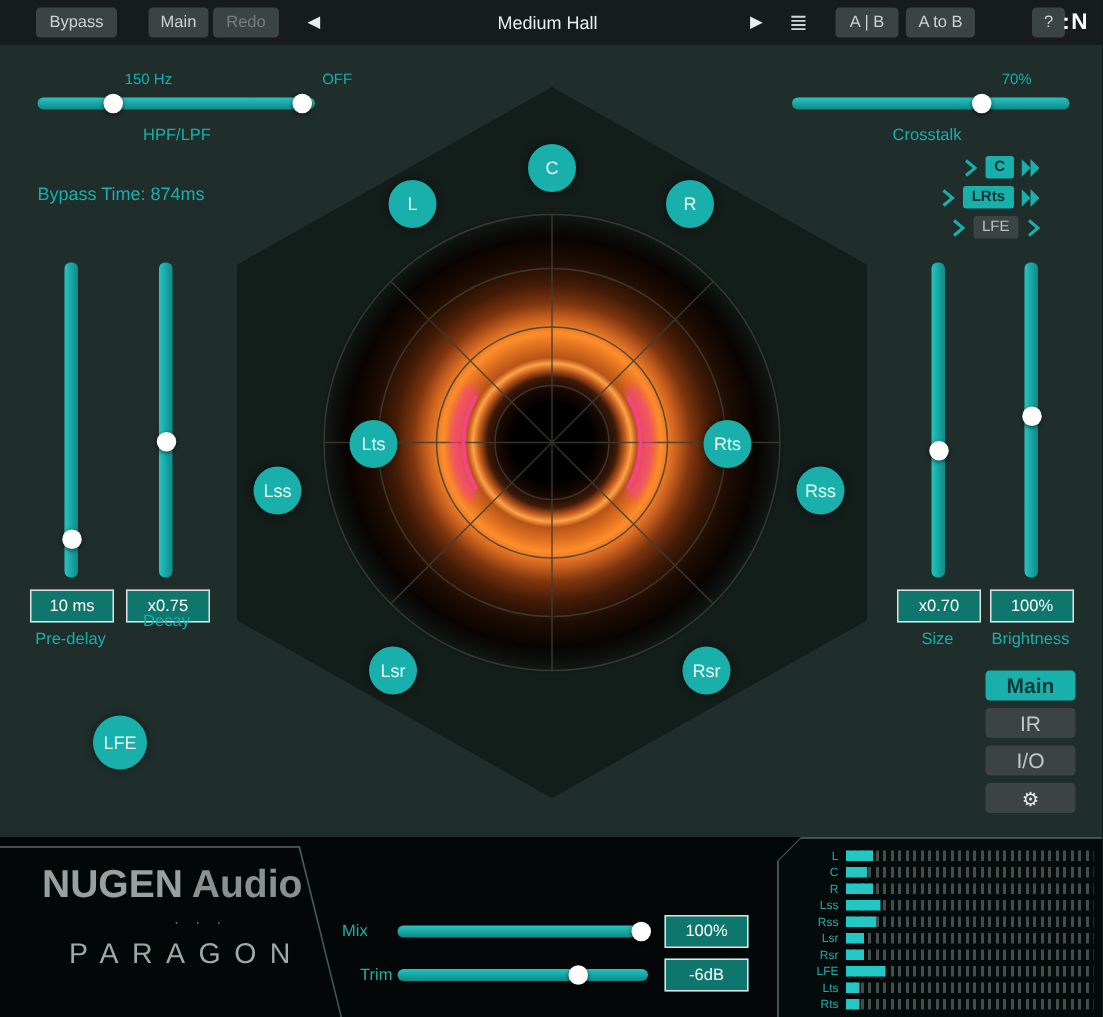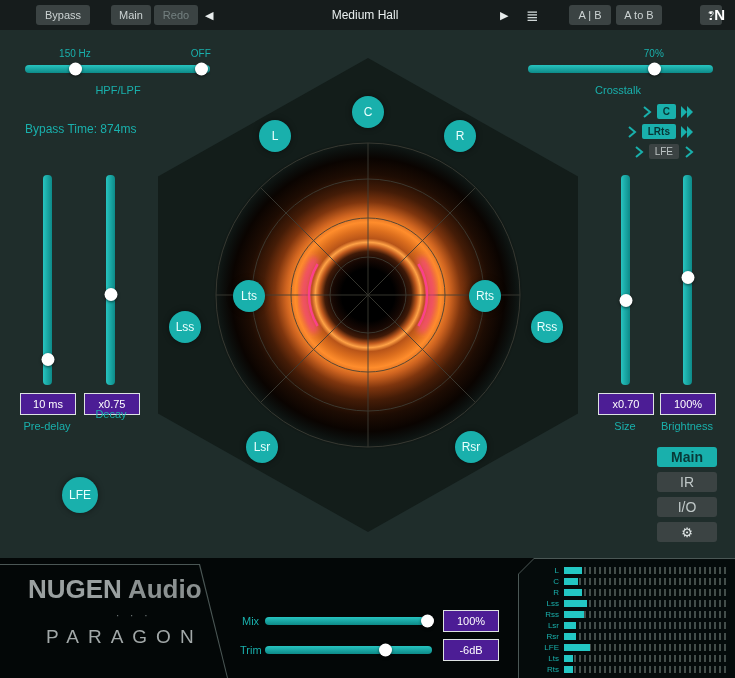--- a/index.html
+++ b/index.html
@@ -1,59 +1,59 @@
 <!DOCTYPE html>
 <html><head>
 <meta charset="utf-8">
 <style>
   html,body{margin:0;padding:0;background:#0d1212;font-family:"Liberation Sans",sans-serif;}
   .app{position:relative;width:735px;height:678px;background:#1f2d2b;overflow:hidden;user-select:none;}
 
   
   .titlebar{position:absolute;top:0;left:0;width:735px;height:30px;background:#161c1c;}
   .tb-btn{position:absolute;top:5px;height:20px;background:#3b4343;color:#ccd3d3;border:none;border-radius:3px;
-          font-size:11px;font-family:inherit;padding:2px;text-align:center;cursor:default;margin-left:12px;}
+          font-size:11px;font-family:inherit;padding:2px;text-align:center;cursor:default;}
   .tb-btn.dim{color:#748080;}
   .tb-arrow{position:absolute;top:0;height:30px;line-height:30px;color:#e8eded;font-size:11px;background:none;border:none;padding:0;}
   .tb-preset{position:absolute;left:250px;top:0;width:230px;height:30px;line-height:30px;text-align:center;color:#e9efef;font-size:12px;}
   .tb-list{position:absolute;left:520px;top:0;height:30px;line-height:30px;color:#cfd6d6;font-size:15px;background:none;border:none;}
   .tb-logo{position:absolute;right:9px;top:0;height:30px;line-height:30px;color:#ffffff;font-size:15px;font-weight:bold;letter-spacing:1px;}
 
   
   .main{position:absolute;top:30px;left:0;width:735px;height:528px;}
   .hex{position:absolute;left:158px;top:28px;width:420px;height:474px;background:#131d1a;
        clip-path:polygon(50% 0,100% 25%,100% 75%,50% 100%,0 75%,0 25%);}
   .viz{position:absolute;left:213px;top:110px;}
 
   .node{position:absolute;width:32px;height:32px;margin:-16px 0 0 -16px;border-radius:50%;background:#19b0ac;
         color:#eafffd;display:flex;align-items:center;justify-content:center;font-size:12px;cursor:default;
         box-shadow:0 0 6px rgba(0,0,0,.45);}
   .node.lfe{width:36px;height:36px;margin:-18px 0 0 -18px;}
 
   .hgroup{position:absolute;width:185px;height:56px;}
-  .hlabel{position:absolute;top:0;transform:translateX(-50%);color:#19b0ac;font-size:10px;white-space:nowrap;}
+  .hlabel{position:absolute;top:0;transform:translateX(-50%);color:#19b0ac;font-size:10px;white-space:nowrap;margin-left:24px;}
   .htrack{position:absolute;top:17px;left:0;width:185px;height:8px;border-radius:4px;
           background:linear-gradient(#27c4c0,#0d8a88);}
   .hhandle{position:absolute;top:50%;width:13px;height:13px;border-radius:50%;background:#fff;
            transform:translateY(-50%);box-shadow:0 1px 3px rgba(0,0,0,.6);}
   .hcaption{position:absolute;top:36px;transform:translateX(-50%);color:#19b0ac;font-size:11px;white-space:nowrap;}
 
   .reverb-time{position:absolute;left:25px;top:92px;color:#19b0ac;font-size:12px;}
 
   .routing{position:absolute;left:588px;top:72px;width:108px;}
   .route-row{display:flex;align-items:center;justify-content:flex-end;height:19px;margin-bottom:1px;}
   .ric{display:flex;align-items:center;margin:0 2px;}
   .route-btn{border:none;border-radius:2px;font-size:10px;font-family:inherit;padding:2px 6px;margin:0 3px;
              background:#3b4343;color:#bcc4c4;cursor:default;}
   .route-btn.active{background:#19b0ac;color:#073534;font-weight:bold;}
 
   .vtrack{position:absolute;width:9px;height:210px;border-radius:4px;background:linear-gradient(90deg,#27c4c0,#0d8a88);}
   .vhandle{position:absolute;left:50%;transform:translateX(-50%);width:13px;height:13px;border-radius:50%;
            background:#fff;box-shadow:0 1px 3px rgba(0,0,0,.6);}
-  .value-box{position:absolute;width:54px;height:20px;background:#4c1d95;border:1px solid #dde2e2;color:#fff;
+  .value-box{position:absolute;width:54px;height:20px;background:#0f766e;border:1px solid #dde2e2;color:#fff;
              font-size:11px;display:flex;align-items:center;justify-content:center;}
   .param-label{position:absolute;transform:translateX(-50%);color:#19b0ac;font-size:11px;white-space:nowrap;}
 
   .side-btn{position:absolute;left:657px;width:60px;height:20px;border:none;border-radius:3px;background:#3b4343;
             color:#c0c8c8;font-size:14px;font-family:inherit;cursor:default;}
   .side-btn.active{background:#19b0ac;color:#093938;font-weight:bold;}
   .side-btn.gear{font-size:13px;color:#e2e8e8;}
 
   
   .footer{position:absolute;left:0;top:558px;width:735px;height:120px;background:#030707;}
@@ -252,21 +252,21 @@
   <div class="footer">
     <div class="logo-tab">
         <div class="logo-tab-inner"></div>
       </div>
     <div class="brand">
       <span class="b1">NUGEN</span><span class="b2">Audio</span>
     </div>
     <div class="dots">· · ·</div>
     <div class="product">PARAGON</div>
 
-    <span class="f-label" style="left:242px;top:57px">Mix</span>
+    <span class="f-label" style="left:228px;top:57px">Mix</span>
     <div class="ftrack" style="left:265px;top:59px">
       <div class="hhandle" style="left: 155.99px;"></div>
     </div>
     <div class="value-box fbox" style="top:52px">100%</div>
 
     <span class="f-label" style="left:240px;top:86px">Trim</span>
     <div class="ftrack" style="left:265px;top:88px">
       <div class="hhandle" style="left: 114.24px;"></div>
     </div>
     <div class="value-box fbox" style="top:81px">-6dB</div>

